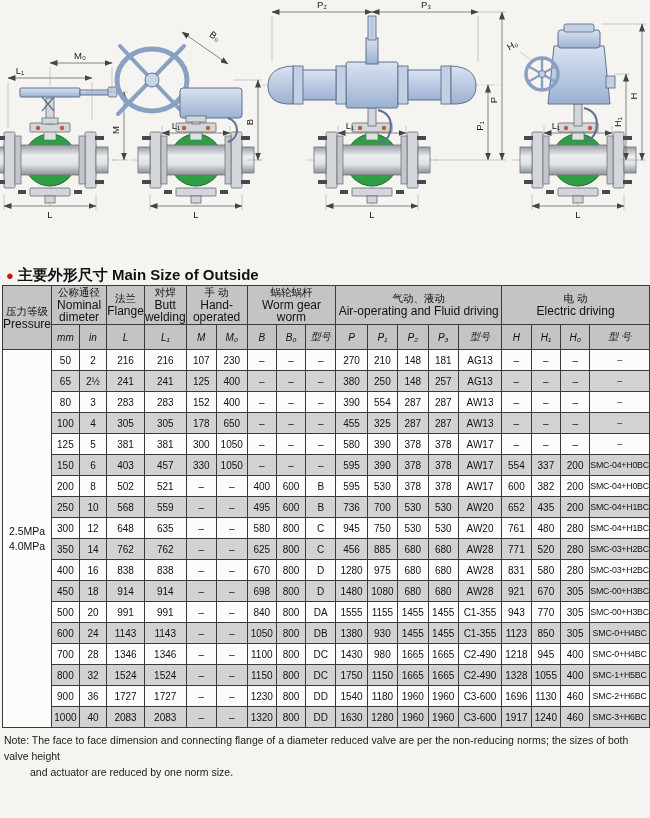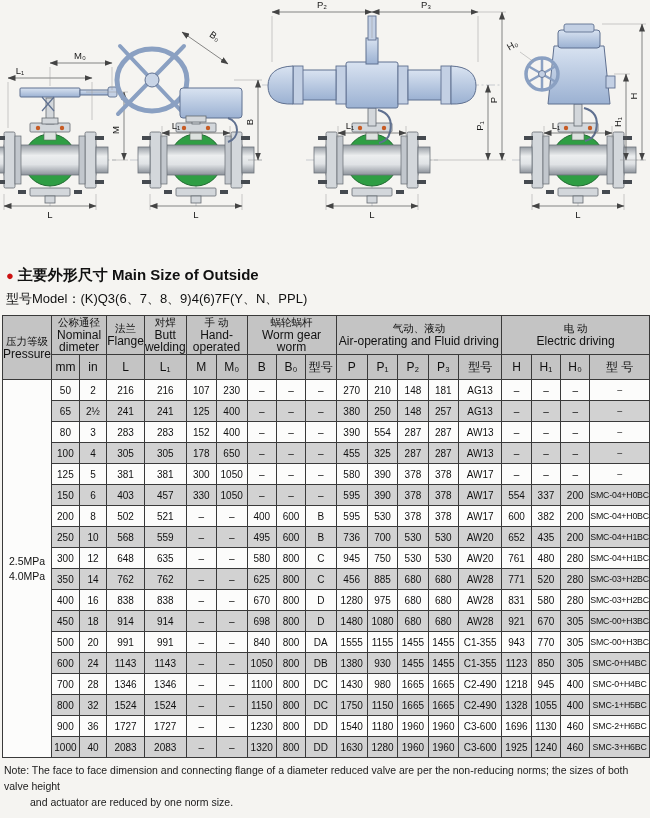--- a/index.html
+++ b/index.html
@@ -7,21 +7,21 @@
        font-family:"Liberation Sans","DejaVu Sans",sans-serif;color:#111;}
   .page{width:650px;height:818px;position:relative;}
   .drawings{display:block;width:650px;height:248px;}
   .section-title{margin:18px 0 0 6px;font-size:15px;font-weight:bold;display:flex;align-items:center;gap:4px;}
   .bullet{color:#cc1111;font-size:13px;line-height:1;}
   .model-line{margin:5px 0 7px 6px;font-size:13px;}
   table{border-collapse:collapse;table-layout:fixed;margin-left:2px;background:#fcfcfb;}
   th,td{border:1px solid #3a3a3a;text-align:center;vertical-align:middle;padding:0;overflow:hidden;white-space:nowrap;}
   thead th{background:#c4c4c4;font-weight:normal;}
   #hrow1 th{height:38px;}
-  #hrow2 th{height:24px;font-size:12px;}
+  #hrow2 th{height:24px;font-size:10px;font-style:italic;}
   .g-cn{font-size:10.5px;line-height:1.2;}
   .g-en{font-size:12px;line-height:1.05;white-space:normal;}
   tbody td{height:20px;font-size:10px;}
   tbody tr:nth-child(even) td{background:#d2d2d2;}
   tbody td.pcell{background:#fcfcfb !important;font-size:10.5px;}
   tbody td.pcell div{margin:3px 2px;}
   tbody td:last-child{font-size:8.8px;letter-spacing:-0.2px;}
   .notes{margin:5px 4px 0 4px;font-size:10.5px;line-height:1.5;color:#1a1a1a;}
   .notes .en2{padding-left:26px;}
   
@@ -205,23 +205,20 @@
       <line x1="624" y1="194" x2="624" y2="210" class="ext"></line>
       <line x1="532" y1="206" x2="624" y2="206" class="dim" marker-start="url(#arr)" marker-end="url(#arr)"></line>
       <text class="dlabel" x="578" y="218" text-anchor="middle">L</text>
     </g>
   </svg>
 
   <div class="section-title">
     <span class="bullet">●</span>
     <span>主要外形尺寸 Main Size of Outside</span>
   </div>
-  <div class="model-line">
-    <span>型号Model：</span><span>(K)Q3(6、7、8、9)4(6)7F(Y、N、PPL)</span>
-  </div>
 
   <table>
     <colgroup>
       <col style="width:47px">
         <col style="width:28px">
         <col style="width:28px">
       <col style="width:37px">
         <col style="width:37px">
         <col style="width:31px">
       <col style="width:31px">
@@ -647,21 +644,21 @@
           <td>–</td>
           <td>–</td>
           <td>1320</td>
           <td>800</td>
           <td>DD</td>
           <td>1630</td>
           <td>1280</td>
           <td>1960</td>
           <td>1960</td>
           <td>C3-600</td>
-          <td>1925</td>
+          <td>1917</td>
           <td>1240</td>
           <td>460</td>
           <td>SMC-3+H6BC</td>
         </tr>
       </tbody>
   </table>
 
   <div class="notes">
     <div>Note: The face to face dimension and connecting flange of a diameter reduced valve are per the non-reducing norms; the sizes of both valve height</div>
     <div class="en2">and actuator are reduced by one norm size.</div>

